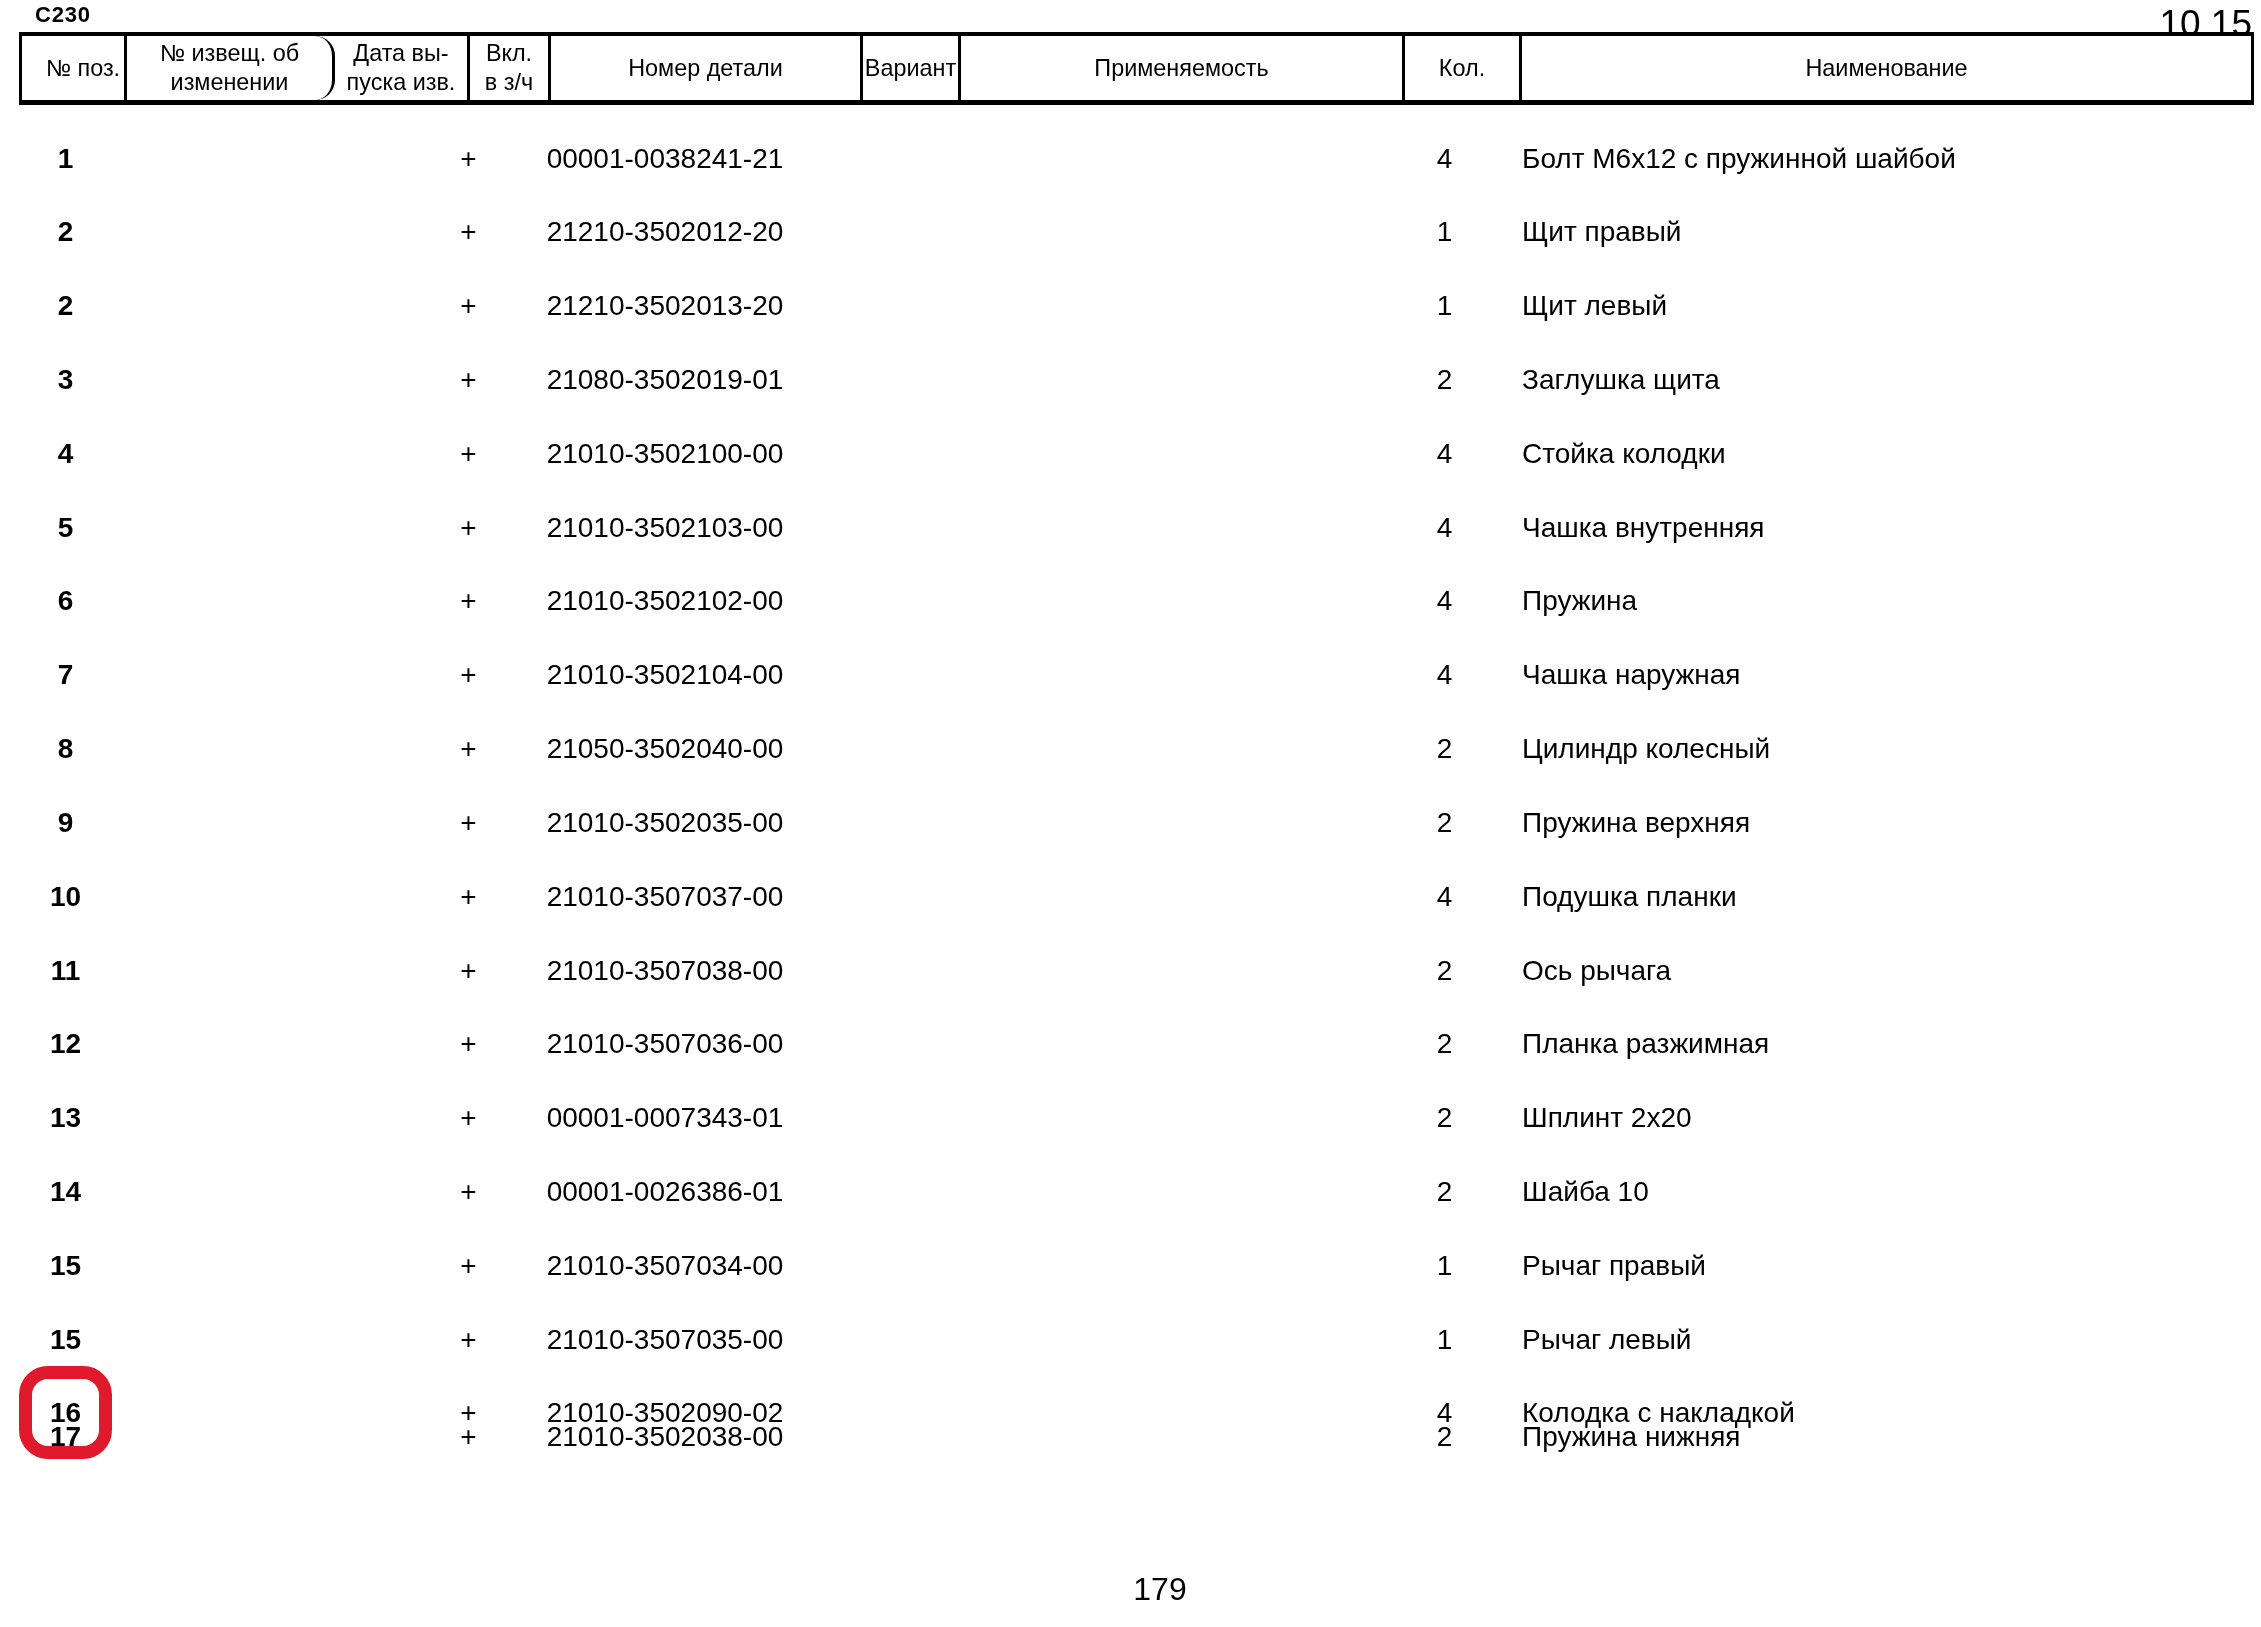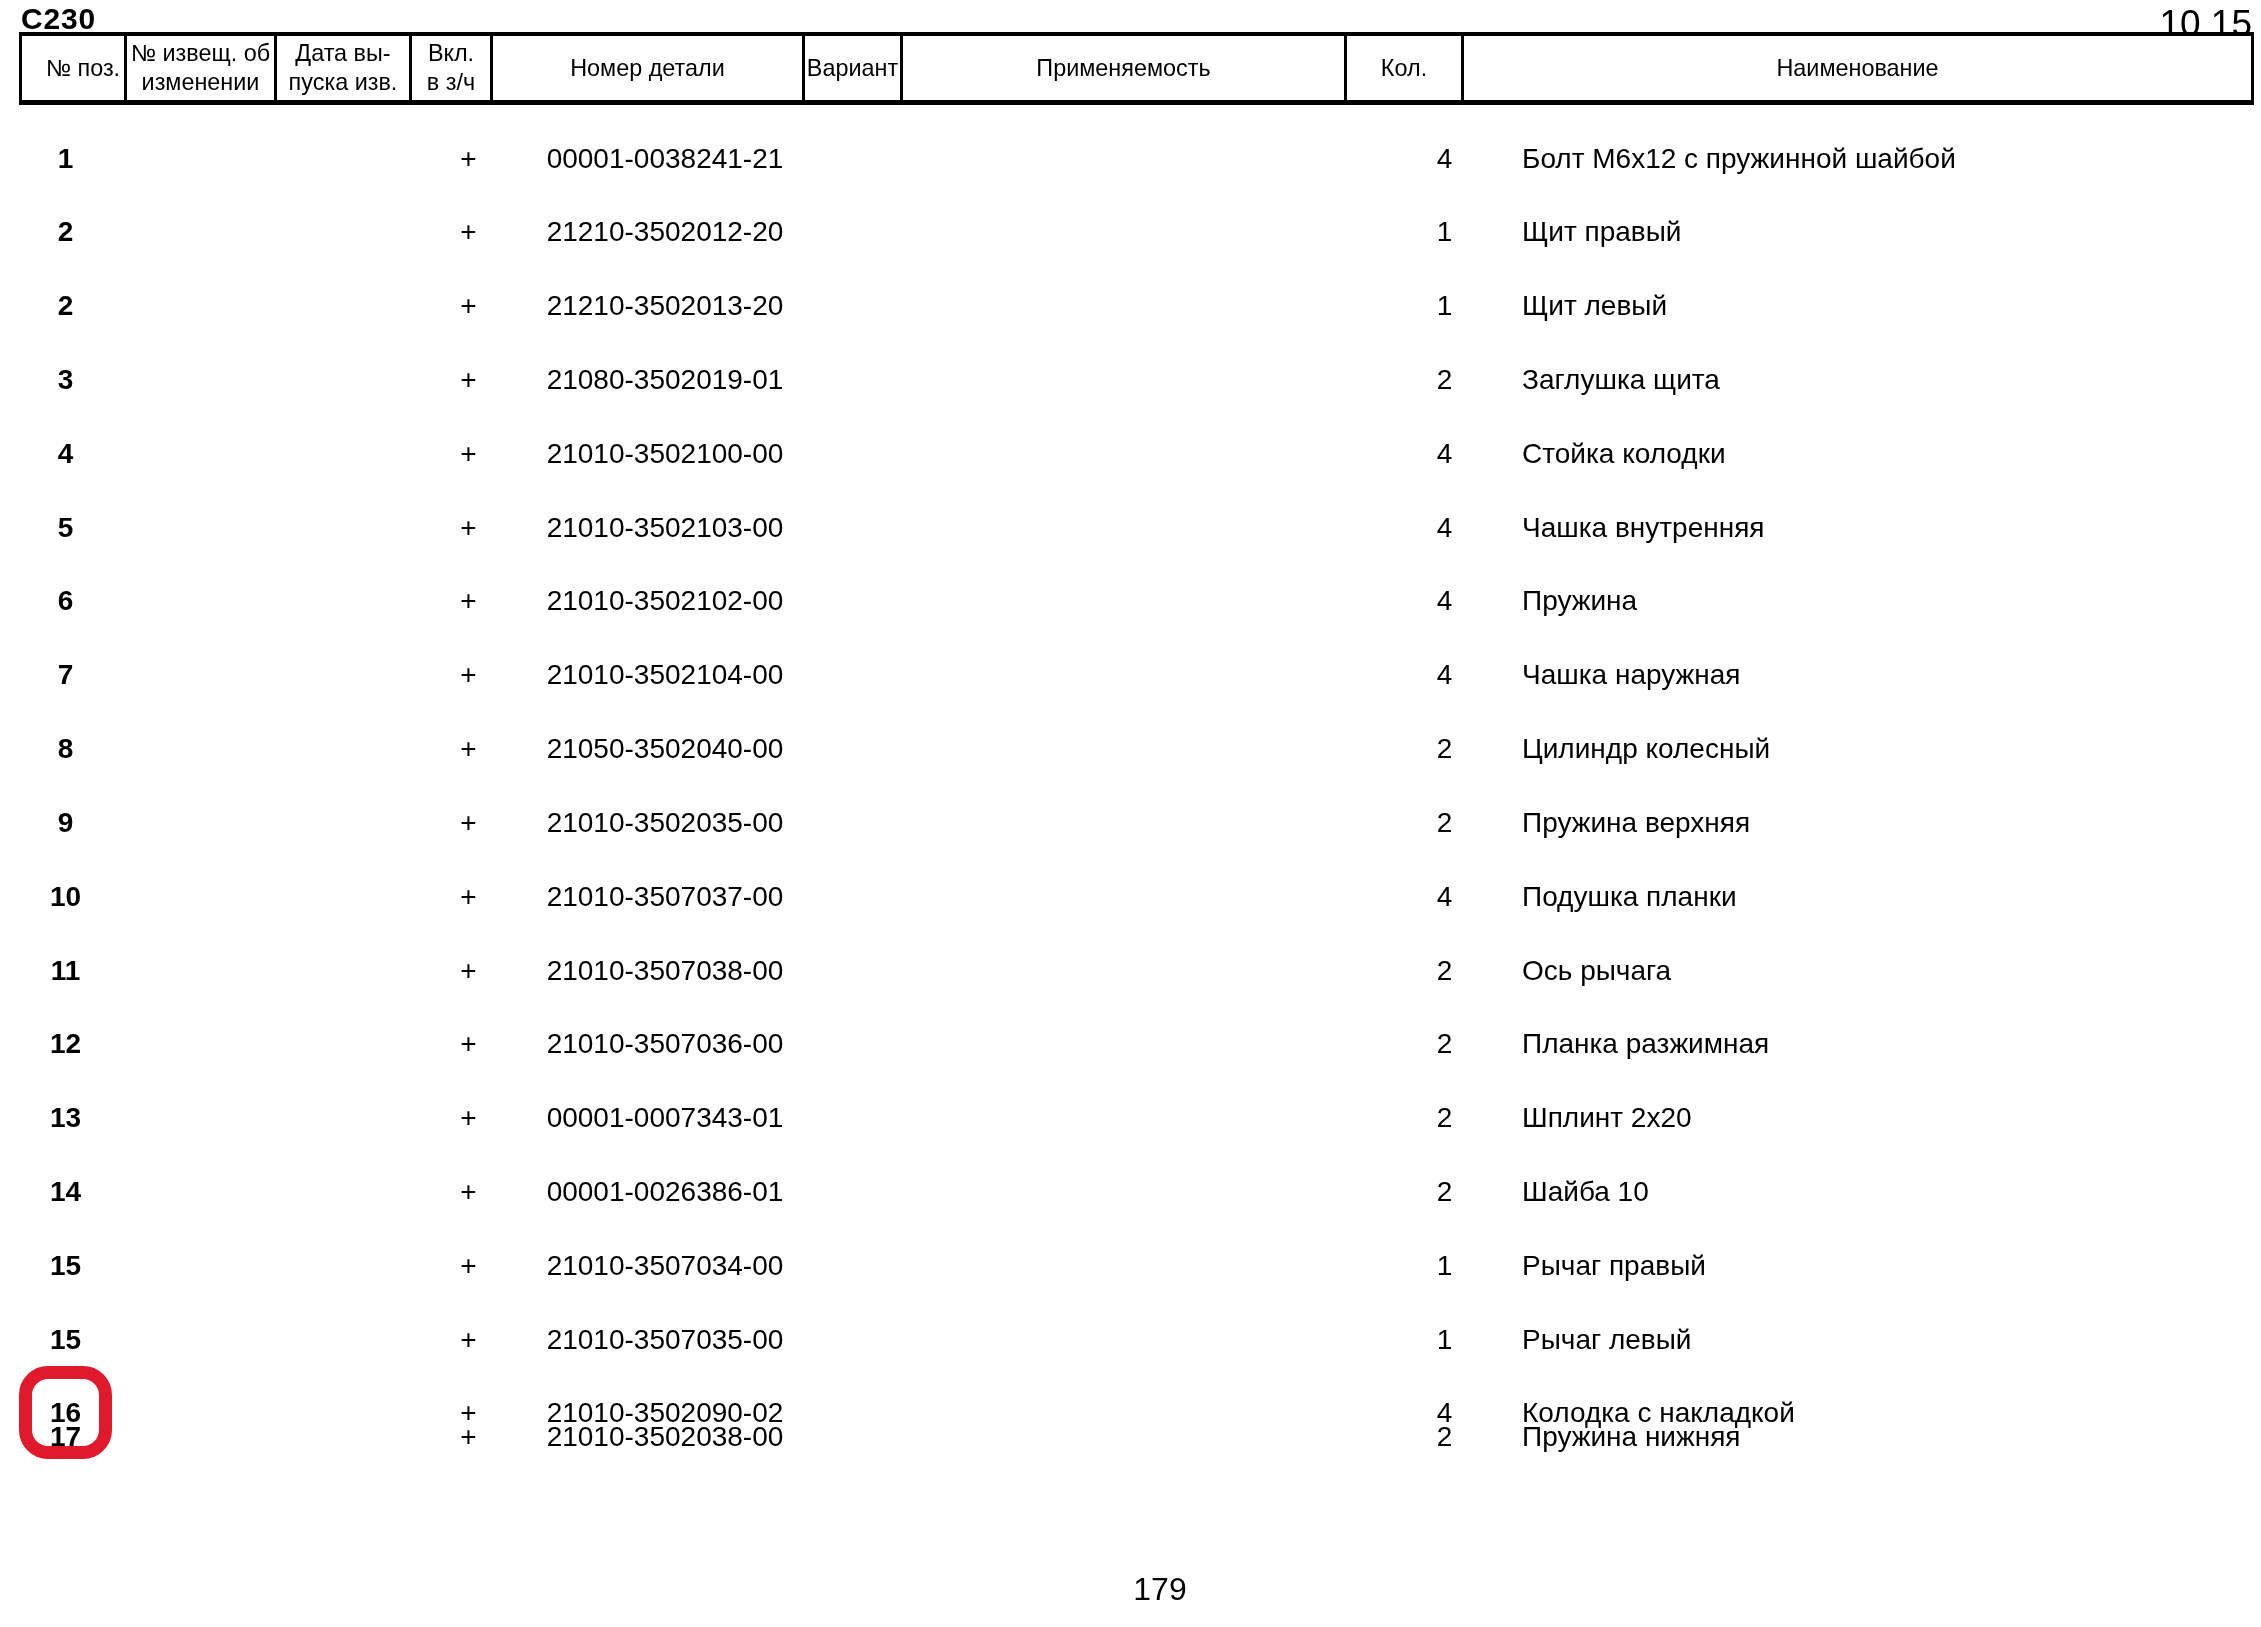--- a/index.html
+++ b/index.html
@@ -5,22 +5,22 @@
   html, body { margin: 0; padding: 0; }
   body {
     width: 2261px; height: 1627px;
     position: relative;
     background: #ffffff;
     color: #000000;
     font-family: "Liberation Sans", "DejaVu Sans", sans-serif;
     overflow: hidden;
   }
   .doc-code {
-    position: absolute; left: 21px; top: 1.5px;
-    font-size: 30px; font-weight: bold; letter-spacing: 0.8px;
+    position: absolute; left: 35px; top: 1.5px;
+    font-size: 22px; font-weight: bold; letter-spacing: 0.8px;
   }
   .section-ref {
     position: absolute; right: 9px; top: 3px;
     font-size: 37px;
   }
   .table-header {
     position: absolute; left: 19px; top: 32px;
     width: 2235px; height: 73px;
     box-sizing: border-box;
     border-top: 4.5px solid #000;
@@ -33,21 +33,21 @@
     box-sizing: border-box;
     border-right: 3px solid #000;
     display: flex; align-items: center; justify-content: center;
     text-align: center;
     font-size: 23.4px; line-height: 29px;
     white-space: pre-line;
     flex: 0 0 auto;
   }
   .th:last-child { border-right: none; flex: 1 1 auto; }
   .th.c-pos      { width: 105px; padding-left: 20px; }
-  .th.c-notice   { width: 150px; }
+  .th.c-notice   { width: 208px; border-radius: 20px; }
   .th.c-date     { width: 135px; }
   .th.c-incl     { width: 81px; }
   .th.c-part     { width: 312px; }
   .th.c-variant  { width: 98px; }
   .th.c-usage    { width: 444px; }
   .th.c-qty      { width: 117px; }
 
   .row {
     position: absolute; left: 0; width: 2261px; height: 75px;
     line-height: 75px; font-size: 28px;

